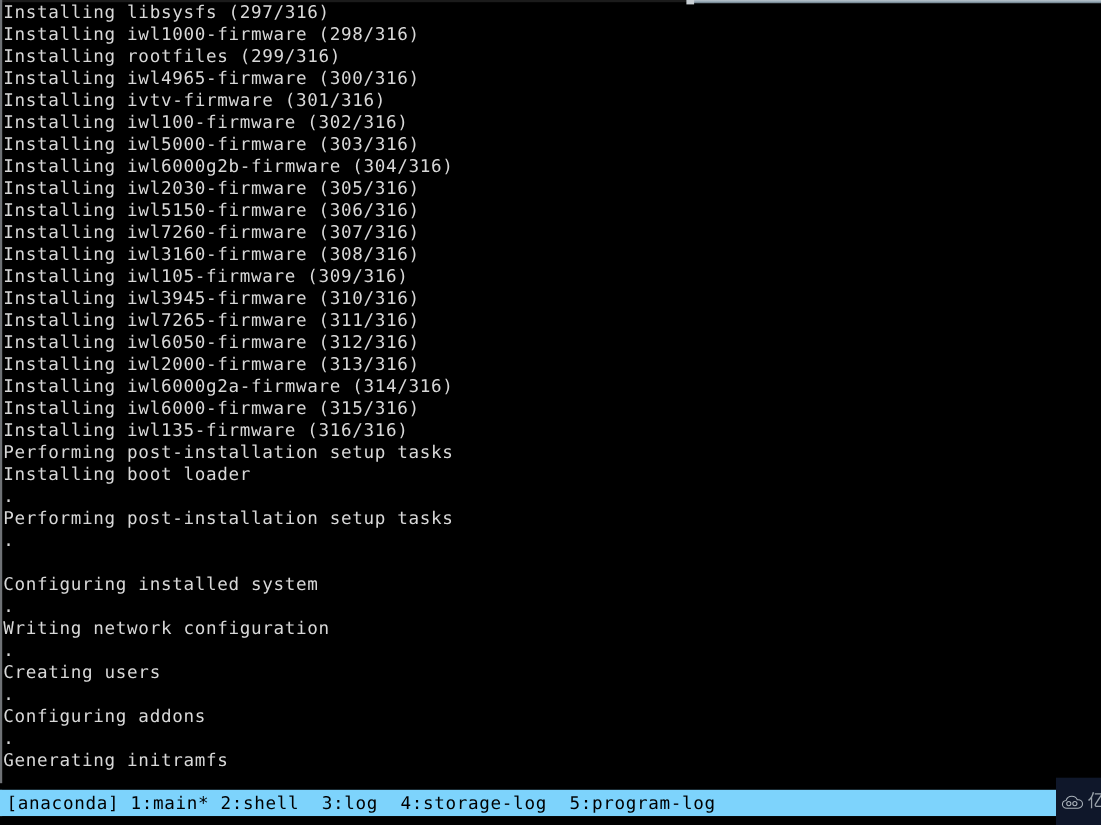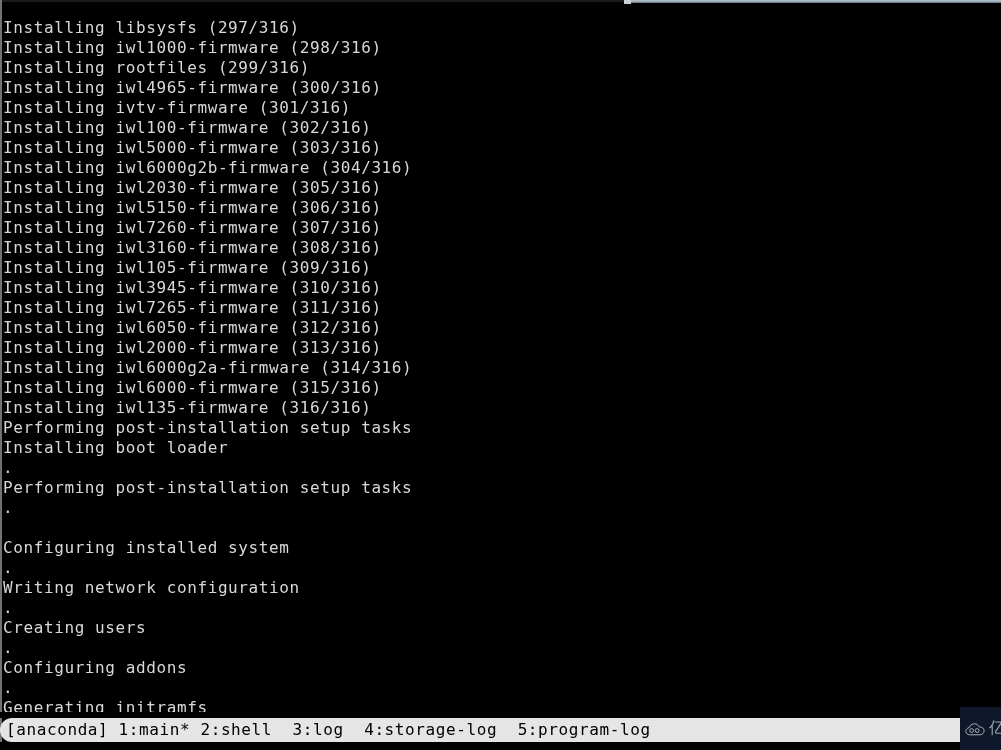--- a/index.html
+++ b/index.html
@@ -59,21 +59,21 @@
     background: #6f7276;
   }
 
   
   #console {
     position: absolute;
     top: 0;
     left: 3px;
     width: 995px;
     height: 712px;
-    padding-top: 18px;
+    padding-top: 1px;
     box-sizing: border-box;
     color: #d8d8d8;
     font-family: "DejaVu Sans Mono", "Liberation Mono", monospace;
     font-size: 16px;
     line-height: 20px;
     letter-spacing: 0.6px;
     white-space: pre;
   }
   #console .line {
     height: 20px;
@@ -166,21 +166,21 @@
   <div class="top-chrome-left"></div>
   <div class="top-chrome"></div>
   <div class="top-chrome-nub"></div>
 
   <div class="left-border"></div>
 
   <div id="console"><div class="line">Installing libsysfs (297/316)</div><div class="line">Installing iwl1000-firmware (298/316)</div><div class="line">Installing rootfiles (299/316)</div><div class="line">Installing iwl4965-firmware (300/316)</div><div class="line">Installing ivtv-firmware (301/316)</div><div class="line">Installing iwl100-firmware (302/316)</div><div class="line">Installing iwl5000-firmware (303/316)</div><div class="line">Installing iwl6000g2b-firmware (304/316)</div><div class="line">Installing iwl2030-firmware (305/316)</div><div class="line">Installing iwl5150-firmware (306/316)</div><div class="line">Installing iwl7260-firmware (307/316)</div><div class="line">Installing iwl3160-firmware (308/316)</div><div class="line">Installing iwl105-firmware (309/316)</div><div class="line">Installing iwl3945-firmware (310/316)</div><div class="line">Installing iwl7265-firmware (311/316)</div><div class="line">Installing iwl6050-firmware (312/316)</div><div class="line">Installing iwl2000-firmware (313/316)</div><div class="line">Installing iwl6000g2a-firmware (314/316)</div><div class="line">Installing iwl6000-firmware (315/316)</div><div class="line">Installing iwl135-firmware (316/316)</div><div class="line">Performing post-installation setup tasks</div><div class="line">Installing boot loader</div><div class="line">.</div><div class="line">Performing post-installation setup tasks</div><div class="line">.</div><div class="line"></div><div class="line">Configuring installed system</div><div class="line">.</div><div class="line">Writing network configuration</div><div class="line">.</div><div class="line">Creating users</div><div class="line">.</div><div class="line">Configuring addons</div><div class="line">.</div><div class="line">Generating initramfs</div></div>
 
   <div class="above-bar"></div>
 
-  <div id="statusbar" style="background: #e5e5e5; color: rgb(0, 0, 0); border-radius: 12px;">
+  <div id="statusbar" style="background: #7dd3fc; color: rgb(0, 0, 0);">
     <span class="sb-left">[anaconda] 1:main* 2:shell  3:log  4:storage-log  5:program-log</span>
     <span class="sb-right" style="color: rgb(0, 0, 128);">Switch tab: Alt+Tab |</span>
   </div>
 
   <div class="below-bar"></div>
 
   <div id="watermark">
     <span class="wm-logo">
       <svg viewBox="0 0 36 26" width="22" height="22" xmlns="http://www.w3.org/2000/svg">
         <path d="M9.5 22.5c-3.6 0-6.5-2.6-6.5-5.9 0-3 2.4-5.5 5.6-5.8 0.9-3.6 4.3-6.3 8.4-6.3 3.7 0 6.9 2.2 8.1 5.3 0.4-0.1 0.8-0.1 1.2-0.1 3.6 0 6.6 2.8 6.6 6.3s-3 6.5-6.6 6.5z" fill="none" stroke="#aab2ba" stroke-width="1.6" stroke-linejoin="round"></path>

